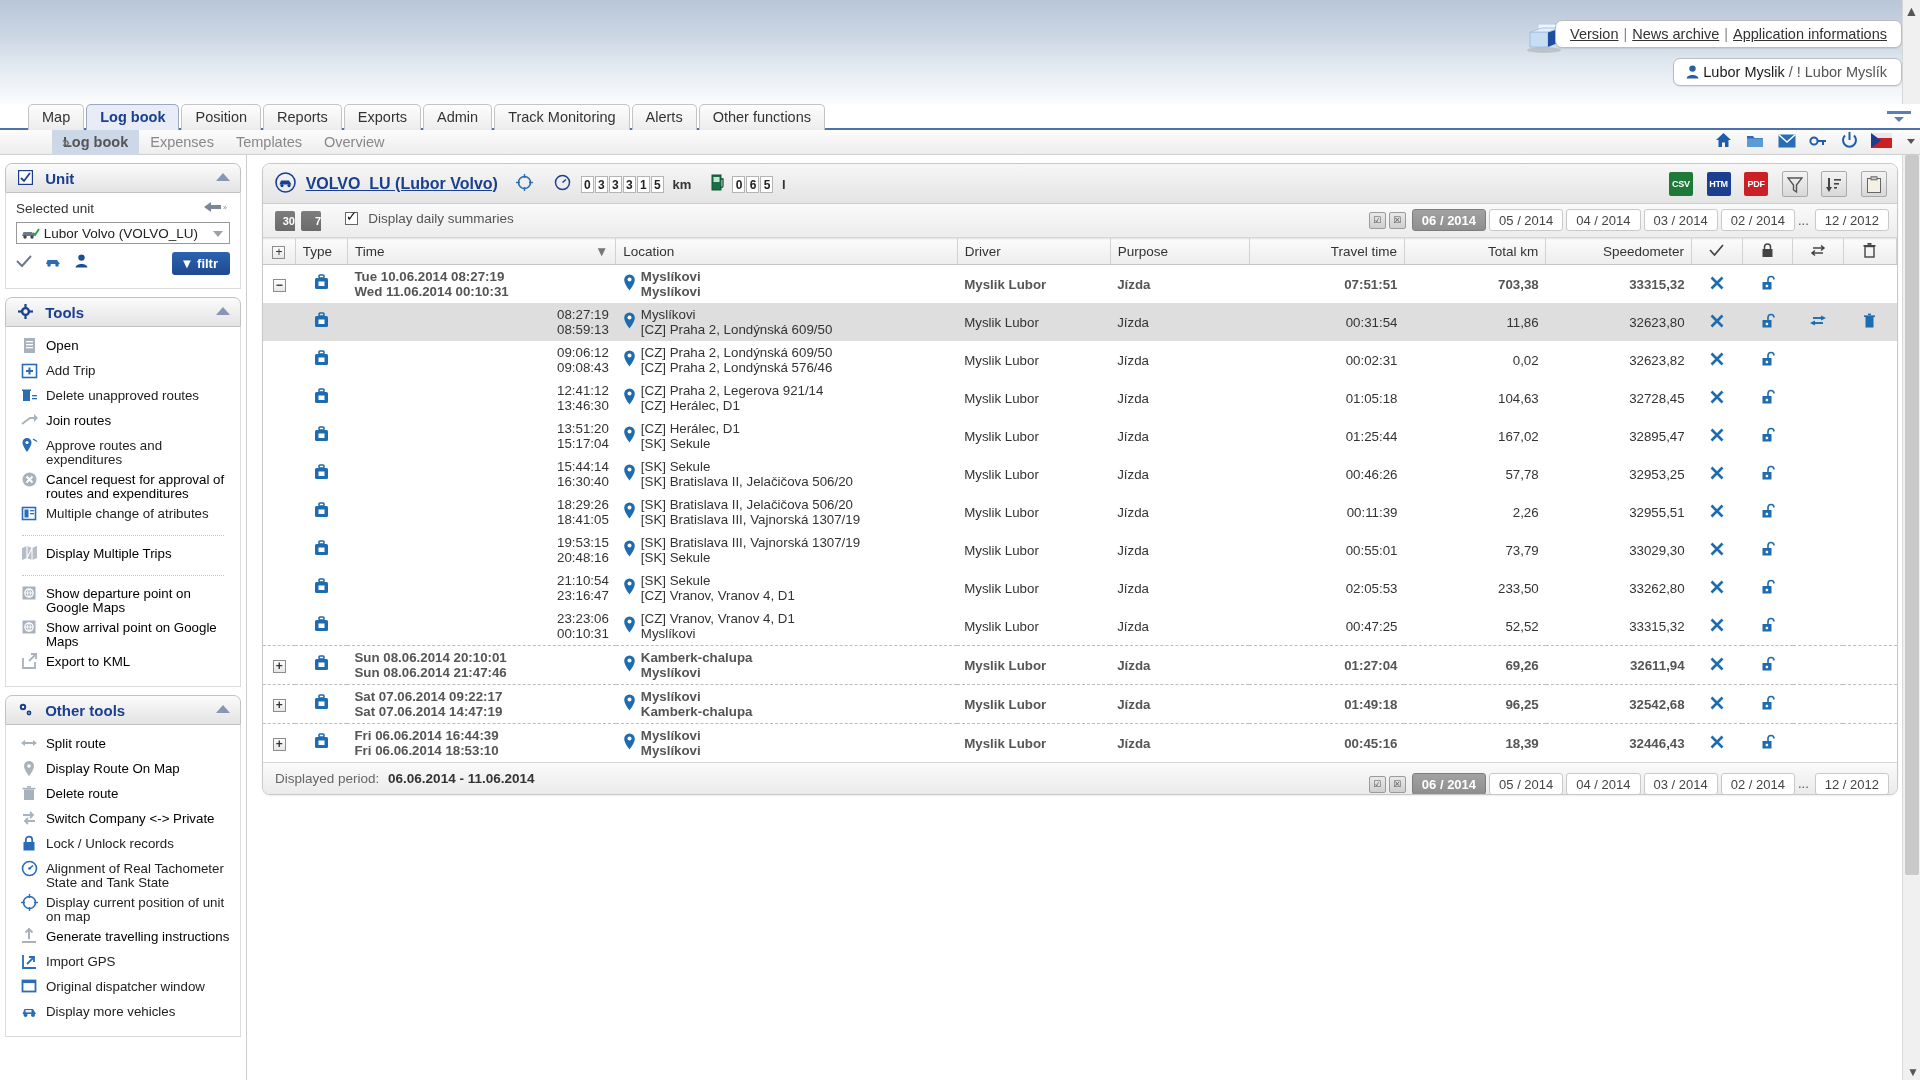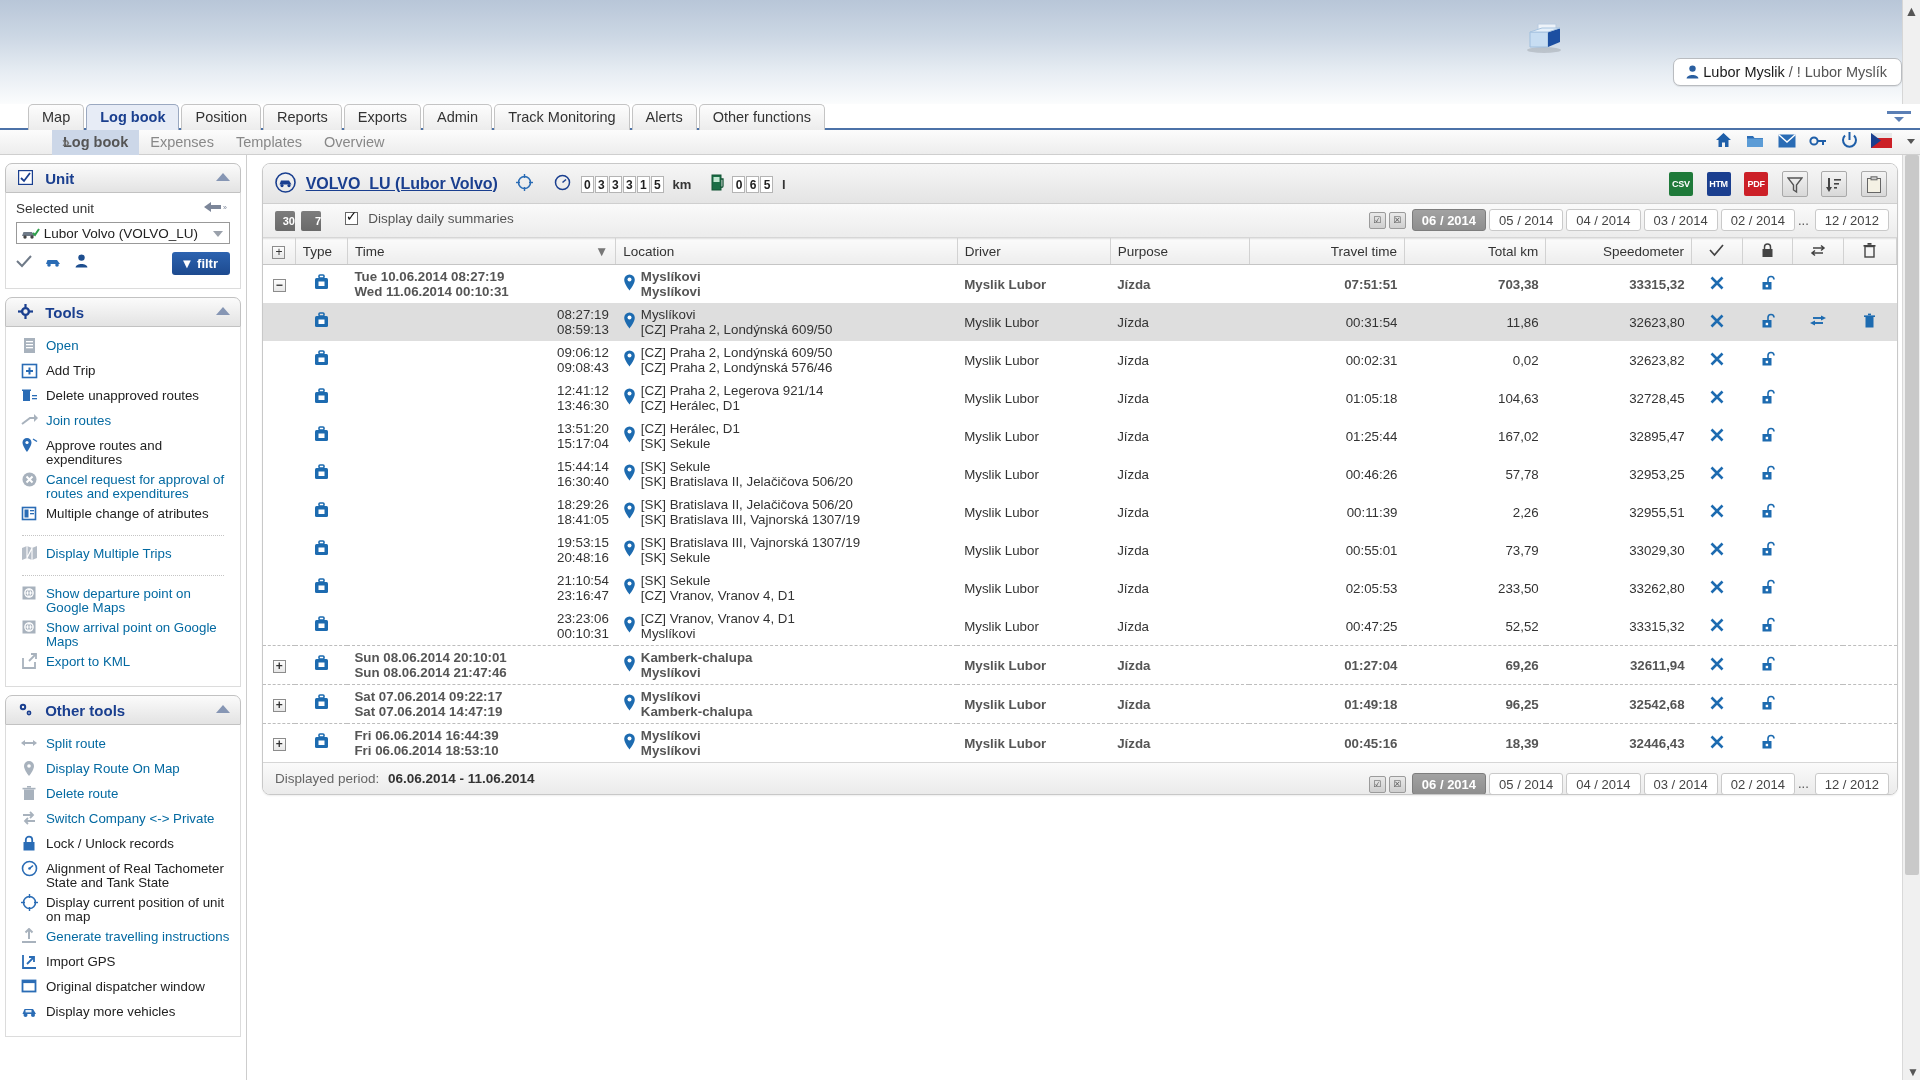--- a/index.html
+++ b/index.html
@@ -199,21 +199,21 @@
   }
 
   .tool-item {
     display: flex; align-items: flex-start;
     padding: 2.5px 0 2.5px 4px;
     font-size: 13.3px;
     color: #222;
     cursor: pointer;
     line-height: 14px;
   }
-  .tool-item.dis { color: #0369a1; cursor: default; }
+  .tool-item.dis { color: #000000; cursor: default; }
   .tool-item .ti-icon {
     flex: 0 0 18px; width:18px; margin-right: 8px; text-align:center;
     position: relative; top: -1px;
   }
   .tool-item .ti-lbl { padding-top: 1px; }
   .tool-sep { border-top: 1px dotted #c5c5c5; margin: 7px 6px 7px 6px; }
 
   
   #content { position: absolute; left: 262px; top: 8px; right: 22px; }
   #panel-main {
@@ -364,20 +364,23 @@
   <div id="boxicon">
     <svg width="46" height="40" viewBox="0 0 46 40">
       <ellipse cx="22" cy="36" rx="17" ry="3" fill="#000" opacity=".13"></ellipse>
       <polygon points="16,10 34,10 34,21 16,21" fill="#eef3f9" stroke="#b9cbe0"></polygon>
       <polygon points="8,18 26,18 26,33 8,33" fill="#c7ddf2" stroke="#9fbedd"></polygon>
       <polygon points="26,18 38,14 38,28 26,33" fill="#1c4fa1"></polygon>
       <polygon points="8,18 20,14 38,14 26,18" fill="#e6f0fa" stroke="#a8c4e0"></polygon>
     </svg>
   </div>
 
+  <div id="toplinks">
+    <a>Version</a><span class="sep">|</span><a>News archive</a><span class="sep">|</span><a>Application informations</a>
+  </div>
 
   <div id="userbox">
     <span>
       <svg width="13" height="14" viewBox="0 0 13 14" style="vertical-align:-2px">
           <circle cx="6.5" cy="3.6" r="3.2" fill="#2a5fa0"></circle>
           <path d="M0.6 13.5 C0.6 8.8 12.4 8.8 12.4 13.5 Z" fill="#2a5fa0"></path>
         </svg>
     </span>
     <span class="uname">Lubor Myslik</span>
     <span class="uslash">/ ! Lubor Myslík</span>

